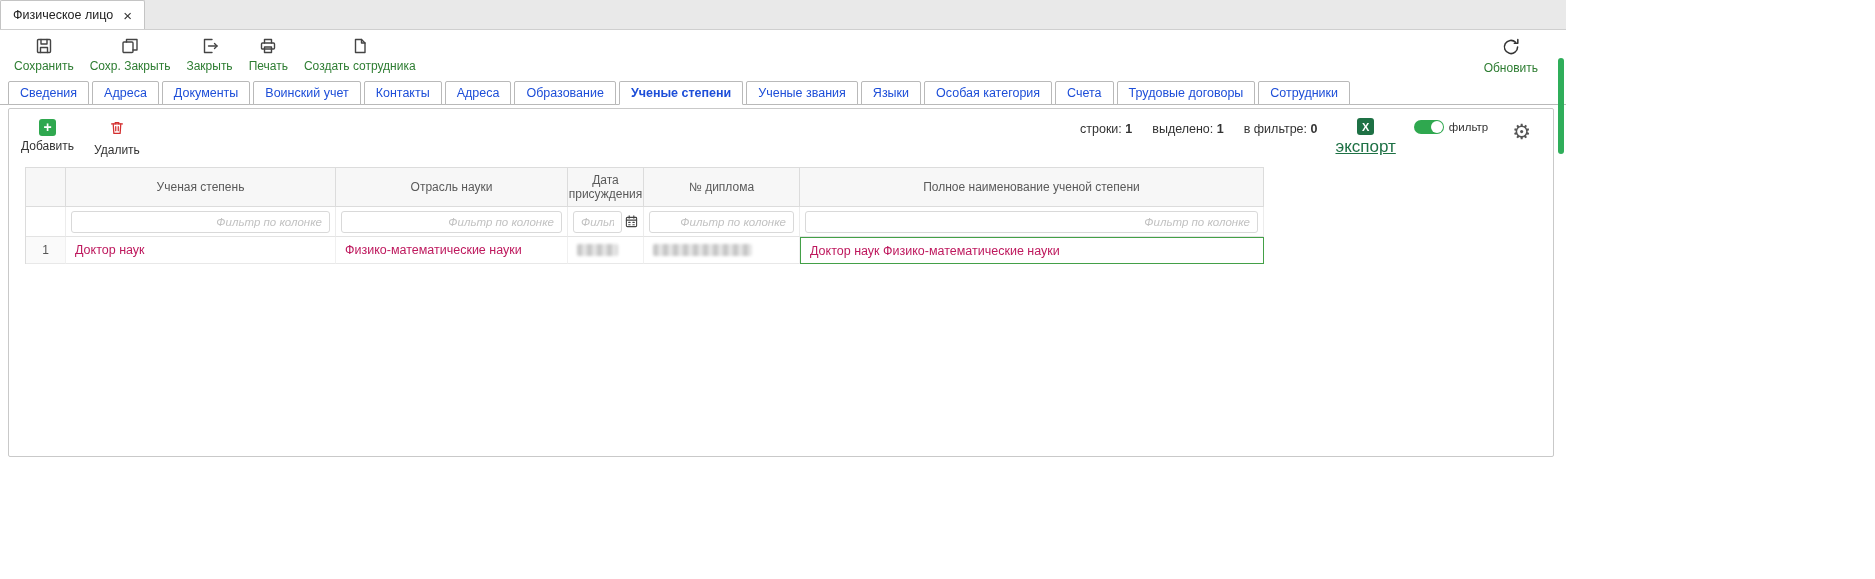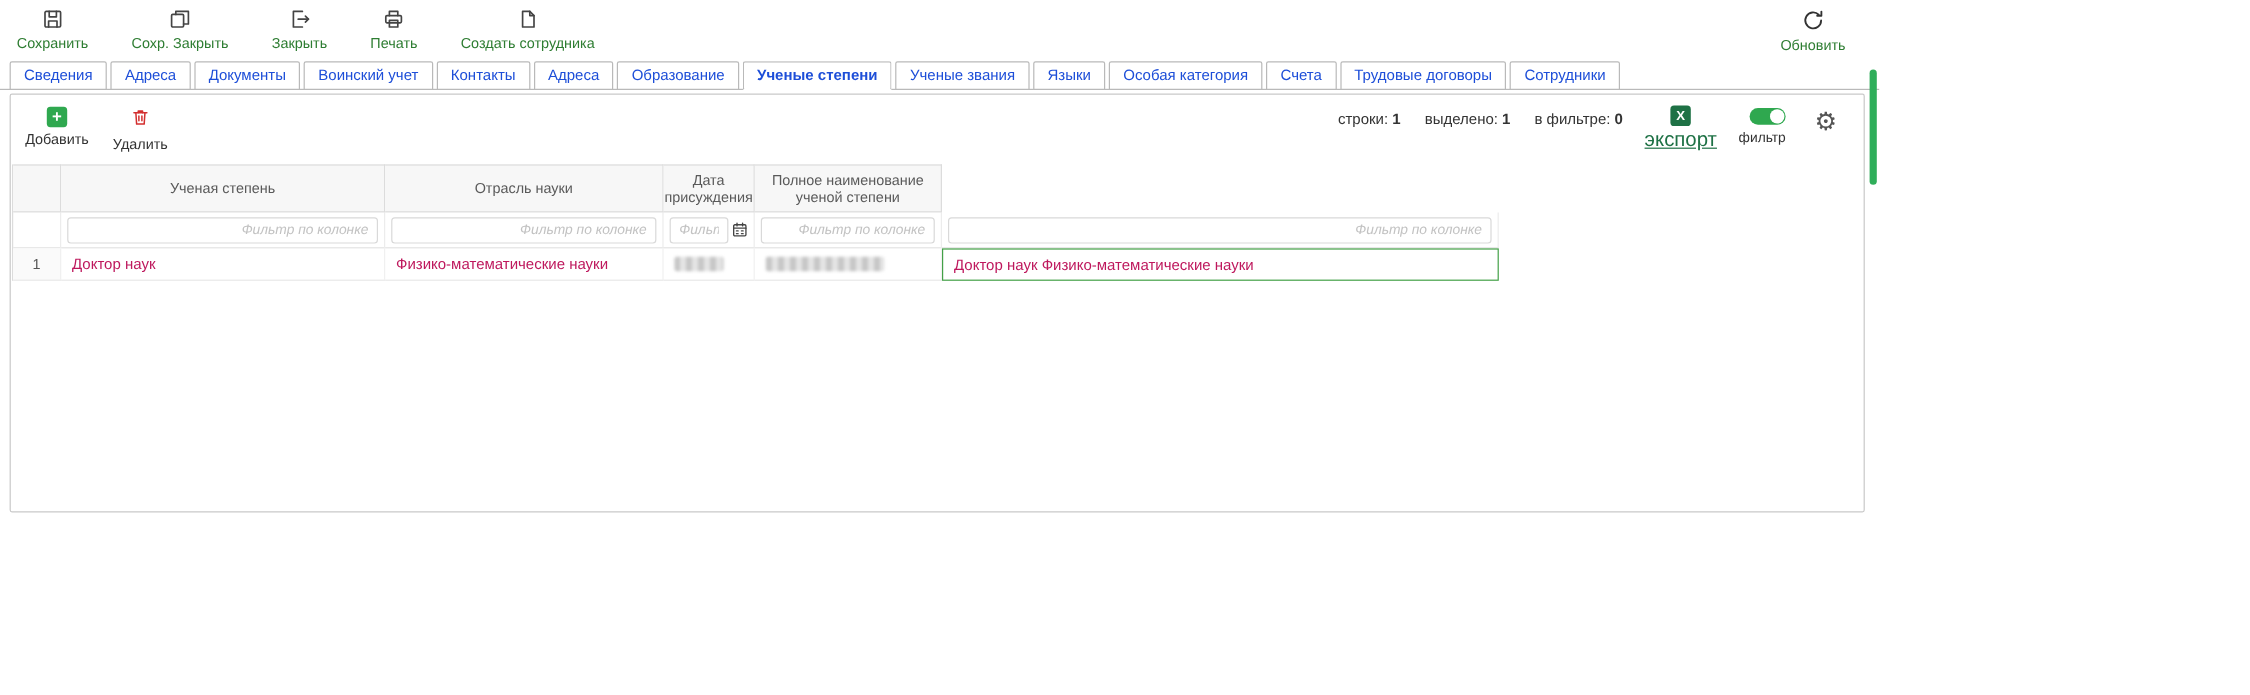--- a/index.html
+++ b/index.html
@@ -12,21 +12,21 @@
   
   .window-tabbar { height: 30px; background: #e9e9e9; border-bottom: 1px solid #cfcfcf;
     display: flex; align-items: flex-end; }
   .window-tab { display: flex; align-items: center; gap: 10px; background: #fff;
     border: 1px solid #c4c4c4; border-bottom: none; height: 29px; padding: 0 12px;
     font-size: 12.5px; border-radius: 2px 2px 0 0; cursor: pointer; }
   .wclose { font-size: 15px; color: #333; line-height: 1; cursor: pointer; }
 
   
   .main-toolbar { display: flex; align-items: flex-start; padding: 6px 12px 4px 14px; }
-  #toolbar-buttons { display: flex; gap: 36px; }
+  #toolbar-buttons { display: flex; gap: 16px; }
   .tb-btn { display: flex; flex-direction: column; align-items: center; gap: 3px;
     background: none; border: none; padding: 0; cursor: pointer; font-family: inherit; }
   .tb-icon svg { display: block; }
   .tb-label { font-size: 12px; color: #2e7d32; white-space: nowrap; }
   .toolbar-right { margin-left: auto; padding-right: 16px; }
 
   
   .navtabs { display: flex; gap: 3px; padding-left: 8px; border-bottom: 1px solid #b9b9b9;
     align-items: flex-end; height: 26px; }
   .nav-tab { background: #fff; border: 1px solid #b9b9b9; margin-bottom: -1px;
@@ -47,31 +47,31 @@
     justify-content: center; line-height: 1; }
   .gt-right { margin-left: auto; display: flex; align-items: flex-start; gap: 18px; }
   .status { font-size: 12.5px; color: #333; display: flex; gap: 20px; padding-top: 4px; }
   .status b { font-weight: 700; }
   .excel-btn { display: flex; flex-direction: column; align-items: center; gap: 2px;
     background: none; border: none; cursor: pointer; font-family: inherit; padding: 0; }
   .icon-excel { width: 17px; height: 17px; background: #1e7145; border-radius: 3px;
     color: #fff; font-weight: 700; font-size: 11px; display: flex; align-items: center;
     justify-content: center; }
   .excel-label { font-size: 17px; color: #1e7145; text-decoration: underline; }
-  .filter-ctl { display: flex; flex-direction: column; align-items: flex-end; gap: 5px; padding-top:2px; }
+  .filter-ctl { display: flex; flex-direction: row; align-items: center; gap: 5px; padding-top:2px; }
   .toggle { width: 30px; height: 14px; background: #2fa84f; border-radius: 8px;
     position: relative; cursor: pointer; }
   .toggle .knob { position: absolute; right: 1px; top: 1px; width: 12px; height: 12px;
     background: #fff; border-radius: 50%; }
   .filter-label { font-size: 11.5px; color: #333; }
   .gear { font-size: 21px; color: #555; cursor: pointer; line-height: 1; padding-top: 3px;
     background: none; border: none; }
 
   
-  .grid { margin-left: 1px; width: max-content; border-left: 1px solid #dcdcdc; }
+  .grid { margin-left: 16px; width: max-content; border-left: 1px solid #dcdcdc; }
   .trow { display: grid; grid-template-columns: var(--cols); }
   .hcell { background: #f7f7f7; border-top: 1px solid #dcdcdc; border-right: 1px solid #dcdcdc;
     border-bottom: 1px solid #dcdcdc; display: flex; align-items: center; justify-content: center;
     text-align: center; color: #5a5a5a; font-size: 12px; padding: 4px 6px; min-height: 40px; }
   .fcell { padding: 4px 5px; border-right: 1px solid #ececec; border-bottom: 1px solid #e3e3e3;
     display: flex; align-items: center; gap: 3px; height: 30px; }
   .fcell input { flex: 1; min-width: 0; height: 22px; border: 1px solid #d9d9d9;
     border-radius: 3px; font-family: inherit; font-size: 11.5px; font-style: italic;
     color: #666; padding: 0 7px; outline: none; text-align: right; }
   .fcell input::placeholder { color: #c2c2c2; font-style: italic; }
@@ -86,20 +86,26 @@
 
   
   .vscroll-thumb { position: absolute; right: 2px; top: 58px; width: 6px; height: 96px;
     background: #2fae5a; border-radius: 3px; cursor: pointer; }
 </style>
 </head>
 <body>
 
 <div class="app">
 
+  <div class="window-tabbar">
+    <div class="window-tab">
+      <span>Физическое лицо</span>
+      <span class="wclose">×</span>
+    </div>
+  </div>
 
   <div class="main-toolbar">
     <div id="toolbar-buttons">
         <button class="tb-btn">
           <span class="tb-icon">
             <svg width="20" height="20" viewBox="0 0 20 20" fill="none" stroke="#444" stroke-width="1.4" stroke-linecap="round" stroke-linejoin="round">
               <rect x="3.5" y="3.5" width="13" height="13" rx="1"></rect>
               <path d="M7 3.5v4.5h6V3.5"></path>
               <path d="M6.5 16.5v-5h7v5"></path>
             </svg>
@@ -216,20 +222,21 @@
         </div>
         <button class="gear">⚙</button>
       </div>
     </div>
     <div class="grid" id="grid" style="--cols: 40px 270px 232px 76px 156px 464px;">
         <div class="trow">
           <div class="hcell"></div>
           <div class="hcell">Ученая степень</div>
           <div class="hcell">Отрасль науки</div>
           <div class="hcell">Дата присуждения</div>
+          <div class="hcell">№ диплома</div>
           <div class="hcell">Полное наименование ученой степени</div>
         </div>
         <div class="trow">
           <div class="fcell"></div>
           <div class="fcell">
             <input placeholder="Фильтр по колонке" style="">
           </div>
           <div class="fcell">
             <input placeholder="Фильтр по колонке" style="">
           </div>

